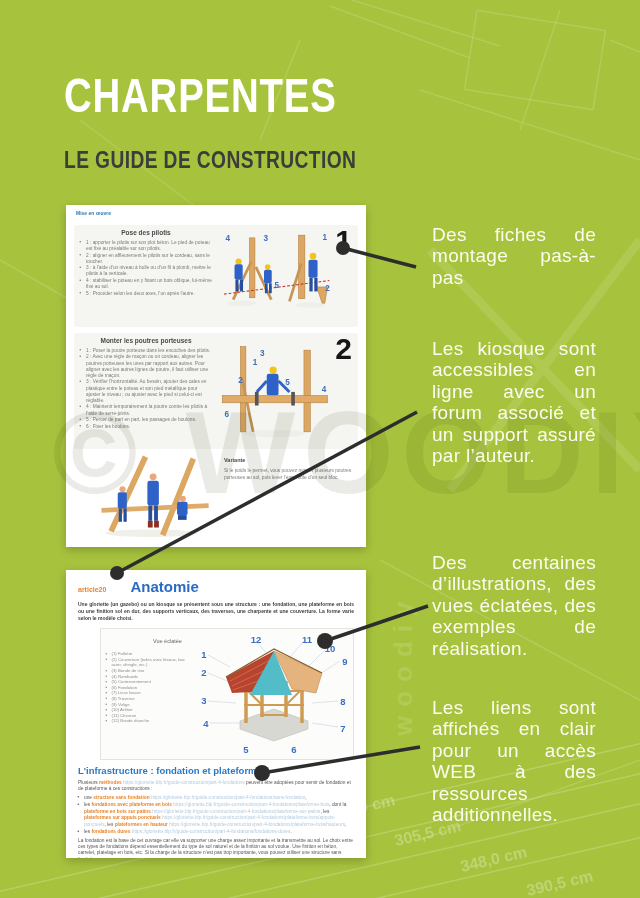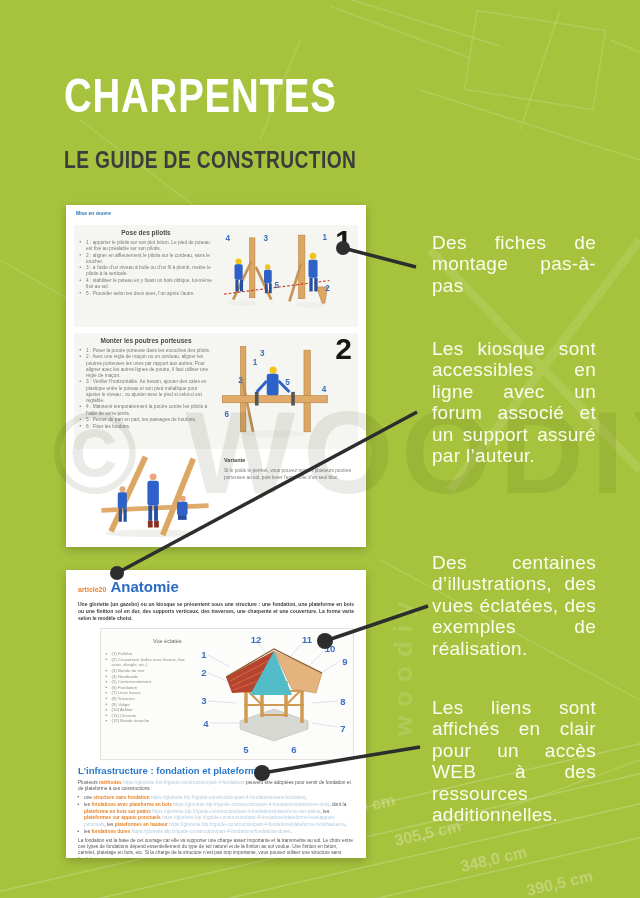--- a/index.html
+++ b/index.html
@@ -45,21 +45,21 @@
   #ill2{left:141px;top:6px;}
   #ill3{left:26px;top:246px;}
   .variant-wrap{position:absolute;left:158px;top:252px;}
   .variant{width:270px;}
   .variant h4{margin:0;font-size:11px;font-weight:700;color:#4a4a4a;}
   .variant p{margin:7px 0 0 0;font-size:9.6px;line-height:1.5;color:#7d7d7d;}
 
   
   .art-header{position:absolute;left:12px;top:8px;display:flex;align-items:baseline;gap:4px;}
   .article-tag{font-size:7px;font-weight:700;color:#e8852c;}
-  .anatomie{font-size:15px;font-weight:800;color:#2a6bc4;}
+  .anatomie{font-size:15px;font-weight:800;color:#2a6bc4;margin-left:20px;}
   .intro-wrap{position:absolute;left:12px;top:31px;}
   .intro{width:552px;font-size:10px;font-weight:700;color:#3e3e3e;line-height:1.38;text-align:justify;margin:0;}
   .exploded{position:absolute;left:34px;top:58px;width:252px;height:130px;background:#fcfcfa;border:1px solid #e4e4de;}
   .ve-label-wrap{position:absolute;left:52px;top:9px;}
   .ve-label{width:140px;font-size:11px;color:#666;}
   .parts-wrap{position:absolute;left:6px;top:22px;}
   .parts{width:168px;}
   .parts ul{margin:0;padding:0 0 0 9px;font-size:8.6px;line-height:1.3;color:#8d8d8d;}
   .gazebo{position:absolute;right:1px;top:2px;}
   .infra-title{position:absolute;left:12px;top:195px;font-size:9.5px;font-weight:800;color:#2a79c8;}
@@ -69,21 +69,21 @@
   .infra ul{margin:0 0 4px 0;padding:0 0 0 12px;}
   .infra li{margin-bottom:2px;}
   .run-l{color:#e8852c;font-weight:700;}
   .run-u{color:#b2cbdf;}
   .run-p{color:#555;}
   .infra .closing{color:#555;}
 
   
   .callout{position:absolute;left:432px;width:164px;color:#fbfcEF;color:#fbfcef;font-size:19px;
            line-height:1.13;letter-spacing:0.3px;text-align:justify;z-index:4;}
-  #callout1{top:232px;}
+  #callout1{top:224px;}
   #callout2{top:338px;}
   #callout3{top:552px;}
   #callout4{top:697px;}
 
   .connectors{position:absolute;left:0;top:0;z-index:5;pointer-events:none;}
 </style>
 </head>
 <body>
 
 <div id="page">

